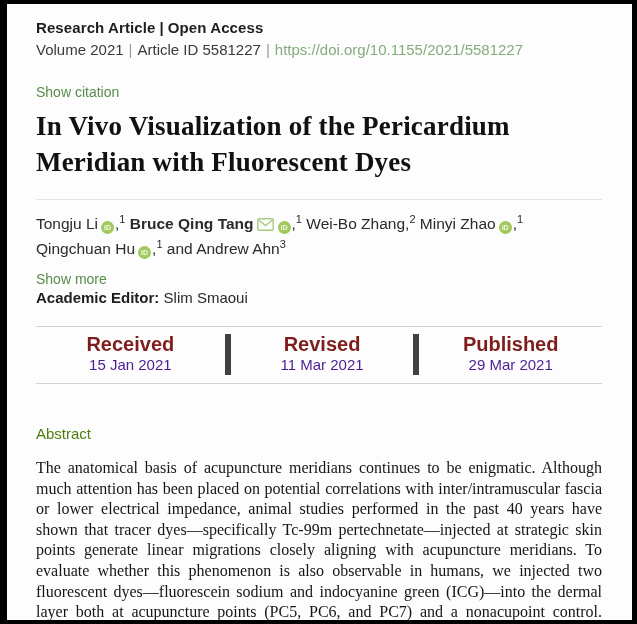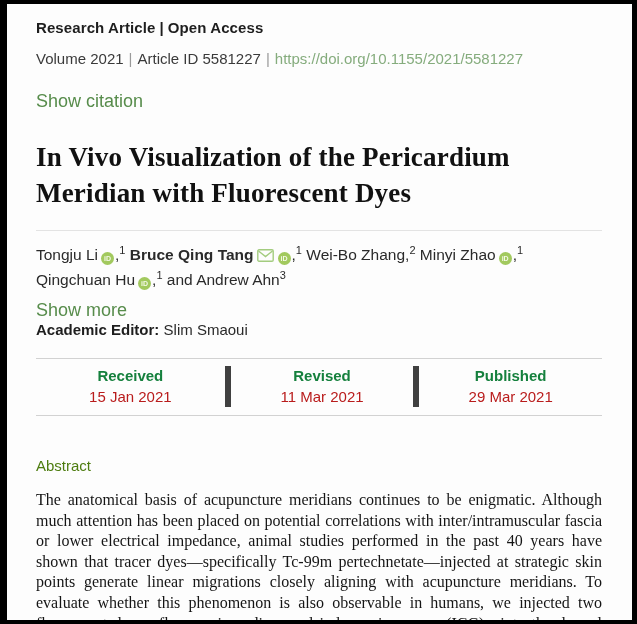--- a/index.html
+++ b/index.html
@@ -10,36 +10,36 @@
     background: #fdfdfd;
     overflow: hidden;
     font-family: "Liberation Sans", sans-serif;
     color: #222;
   }
   .content { padding: 14px 30px 0 29px; }
 
   
   .meta1 { font-size: 15px; line-height: 20px; font-weight: 700; color: #1e1e1e; letter-spacing: .1px; }
   .meta1 .pipe { font-weight: 700; color: #1e1e1e; padding: 0 4px; }
-  .meta2 { font-size: 15px; line-height: 20px; margin-top: 11px; color: #3a3a3a; }
+  .meta2 { font-size: 15px; line-height: 20px; margin-top: 2px; color: #3a3a3a; }
   .meta2 .pipe { color: #9a9a9a; padding: 0 5px; }
   .doi-link { color: #85ac7d; text-decoration: none; }
   .green-link {
     display: inline-block;
     color: #578c4b;
-    font-size: 18px;
+    font-size: 14px;
     line-height: 18px;
     text-decoration: none;
     cursor: pointer;
   }
   .show-citation { margin-top: 23px; }
 
   
   h1.article-title {
-    margin-top: 28px;
+    margin-top: 7px;
     font-family: "Liberation Serif", serif;
     font-weight: 700;
     font-size: 27px;
     line-height: 36px;
     color: #111;
     letter-spacing: .2px;
   }
   .rule {
     border: 0;
     border-top: 1px solid #e3e3e3;
@@ -80,22 +80,22 @@
     border-top: 1px solid #d2d2d2;
     border-bottom: 1px solid #d2d2d2;
     padding: 7px 0 8px;
   }
   .date-cell {
     flex: 1 1 25%;
     text-align: center;
     border-left: 6px solid #404040;
   }
   .date-cell:first-child { border-left: 0; }
-  .date-label { font-weight: 700; font-size: 15px; line-height: 20px; color: #15803d; }
-  .date-value { font-size: 15px; line-height: 21px; color: #b91c1c; }
+  .date-label { font-weight: 700; font-size: 20px; line-height: 20px; color: #7f1d1d; }
+  .date-value { font-size: 15px; line-height: 21px; color: #4c1d95; }
 
   
   h2.abstract-heading {
     margin-top: 37px;
     font-size: 15px;
     line-height: 26px;
     font-weight: 400;
     color: #4d7c0f;
   }
   .abstract-text {

